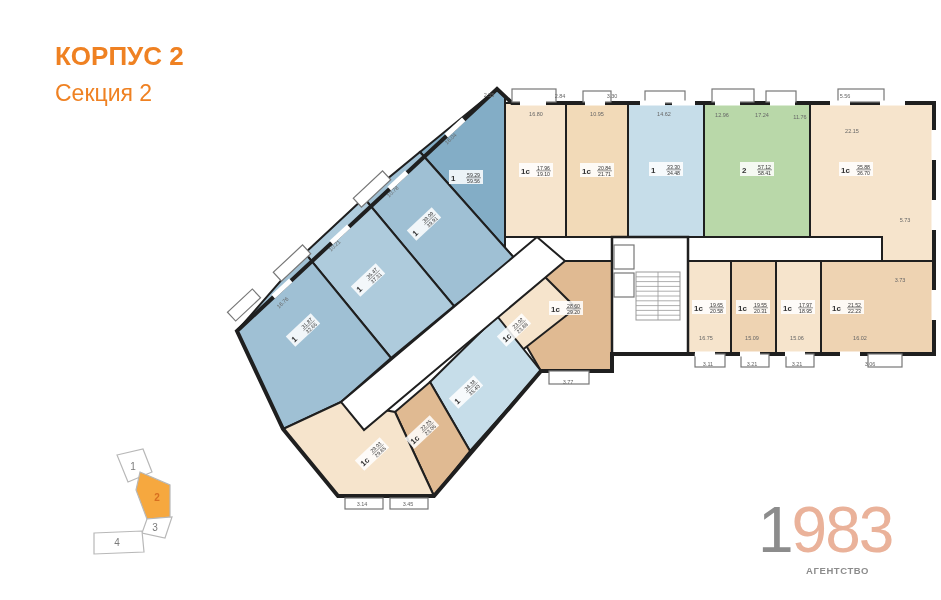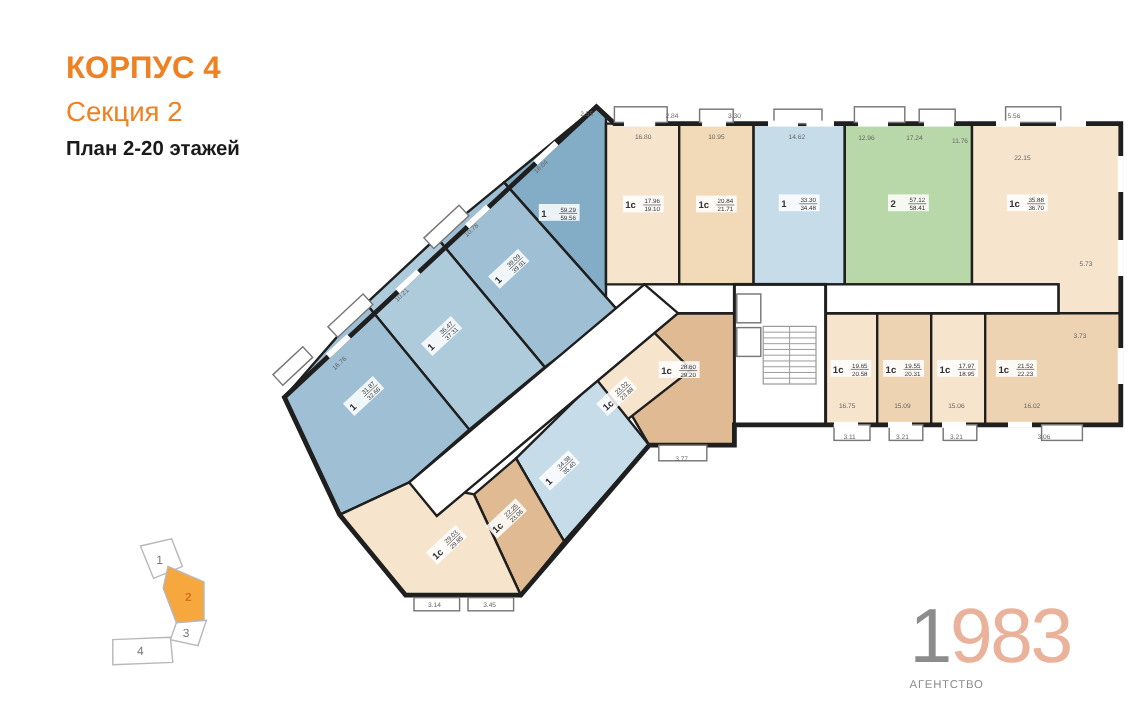--- a/index.html
+++ b/index.html
@@ -5,21 +5,21 @@
   html,body{margin:0;padding:0;background:#fff;}
   #page{position:relative;width:941px;height:600px;background:#fff;overflow:hidden;
         font-family:"Liberation Sans",sans-serif;}
   #plan-svg{position:absolute;left:0;top:0;}
   #title-block{position:absolute;left:55px;top:40px;line-height:1.25;}
   #title-block .t1{font-size:26px;font-weight:bold;}
   #title-block .t2{font-size:23px;font-weight:normal;margin-top:6px;}
   #title-block .t3{font-size:17px;font-weight:bold;color:#1a1a1a;margin-top:6px;}
   #logo-block{position:absolute;left:758px;top:498px;width:180px;}
   #logo-block .big{font-size:64px;font-weight:normal;letter-spacing:-2px;line-height:1;}
-  #logo-block .tag{font-size:9.5px;font-weight:normal;letter-spacing:.6px;line-height:1.5;margin-top:2px;}
+  #logo-block .tag{font-size:9.5px;font-weight:bold;letter-spacing:.6px;line-height:1.5;margin-top:2px;margin-left:48px;}
 </style>
 </head>
 <body>
 
 <div id="page">
   <svg id="plan-svg" width="941" height="600" viewBox="0 0 941 600">
       <polygon points="420,152 497,89 505,97 505,250 516,260" fill="#83adc6" stroke="#1f1f1f" stroke-width="2"></polygon>
       <polygon points="364,198 420,152 516,260 454,306" fill="#9fc0d4" stroke="#1f1f1f" stroke-width="2"></polygon>
       <polygon points="305,253 364,198 454,306 391,358" fill="#aecbdc" stroke="#1f1f1f" stroke-width="2"></polygon>
       <polygon points="237,331 305,253 391,358 341,402 283,429" fill="#9fc0d4" stroke="#1f1f1f" stroke-width="2"></polygon>
@@ -247,23 +247,22 @@
       <text x="133" y="470" font-size="10" font-weight="normal" fill="#7a7a7a" text-anchor="middle" font-family="Liberation Sans, sans-serif">1</text>
       <polygon points="140,472 170,485 170,517 147,519 136,490" fill="#f6a83f" stroke="#b8b8b8" stroke-width="1.2"></polygon>
       <text x="157" y="501" font-size="10" font-weight="bold" fill="#d86f1f" text-anchor="middle" font-family="Liberation Sans, sans-serif">2</text>
       <polygon points="147,519 172,517 165,538 142,533" fill="#ffffff" stroke="#b8b8b8" stroke-width="1.2"></polygon>
       <text x="155" y="531" font-size="10" font-weight="normal" fill="#7a7a7a" text-anchor="middle" font-family="Liberation Sans, sans-serif">3</text>
       <polygon points="94,533 142,531 144,552 94,554" fill="#ffffff" stroke="#b8b8b8" stroke-width="1.2"></polygon>
       <text x="117" y="546" font-size="10" font-weight="normal" fill="#7a7a7a" text-anchor="middle" font-family="Liberation Sans, sans-serif">4</text>
     </svg>
 
   <div id="title-block">
-    <div class="t1" style="color: rgb(239, 129, 34);">КОРПУС 4</div>
+    <div class="t1" style="color: rgb(239, 129, 34);">КОРПУС 2</div>
     <div class="t2" style="color: rgb(239, 129, 34);">Секция 2</div>
-    <div class="t3" style="color: rgb(26, 26, 26);">План 2-20 этажей</div>
   </div>
 
   <div id="logo-block">
     <div class="big"><span id="logo-1" style="color: rgb(140, 140, 140);">1</span><span id="logo-983" style="color: rgb(234, 178, 154);">983</span></div>
     <div class="tag" style="color: rgb(140, 140, 140);">
       <div>АГЕНТСТВО</div>
     </div>
   </div>
 </div>
 

